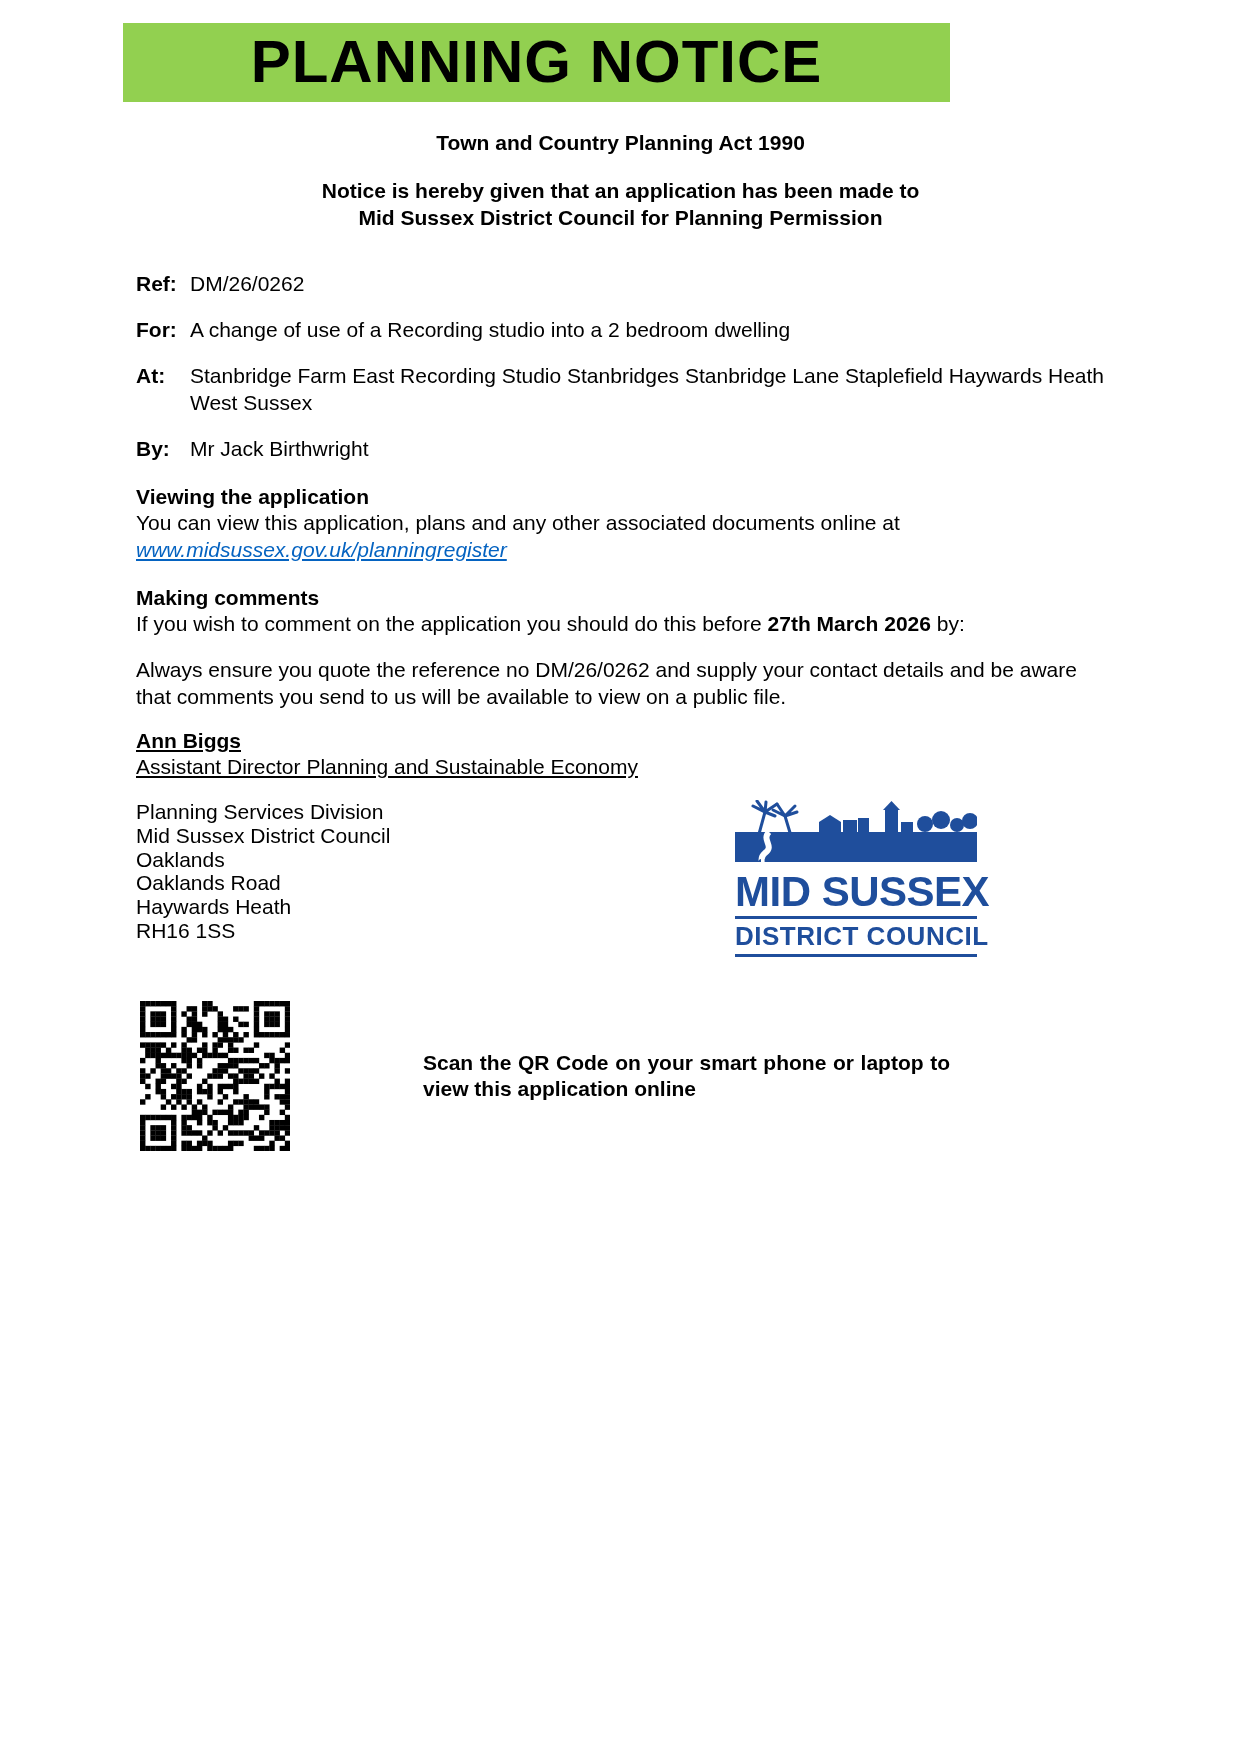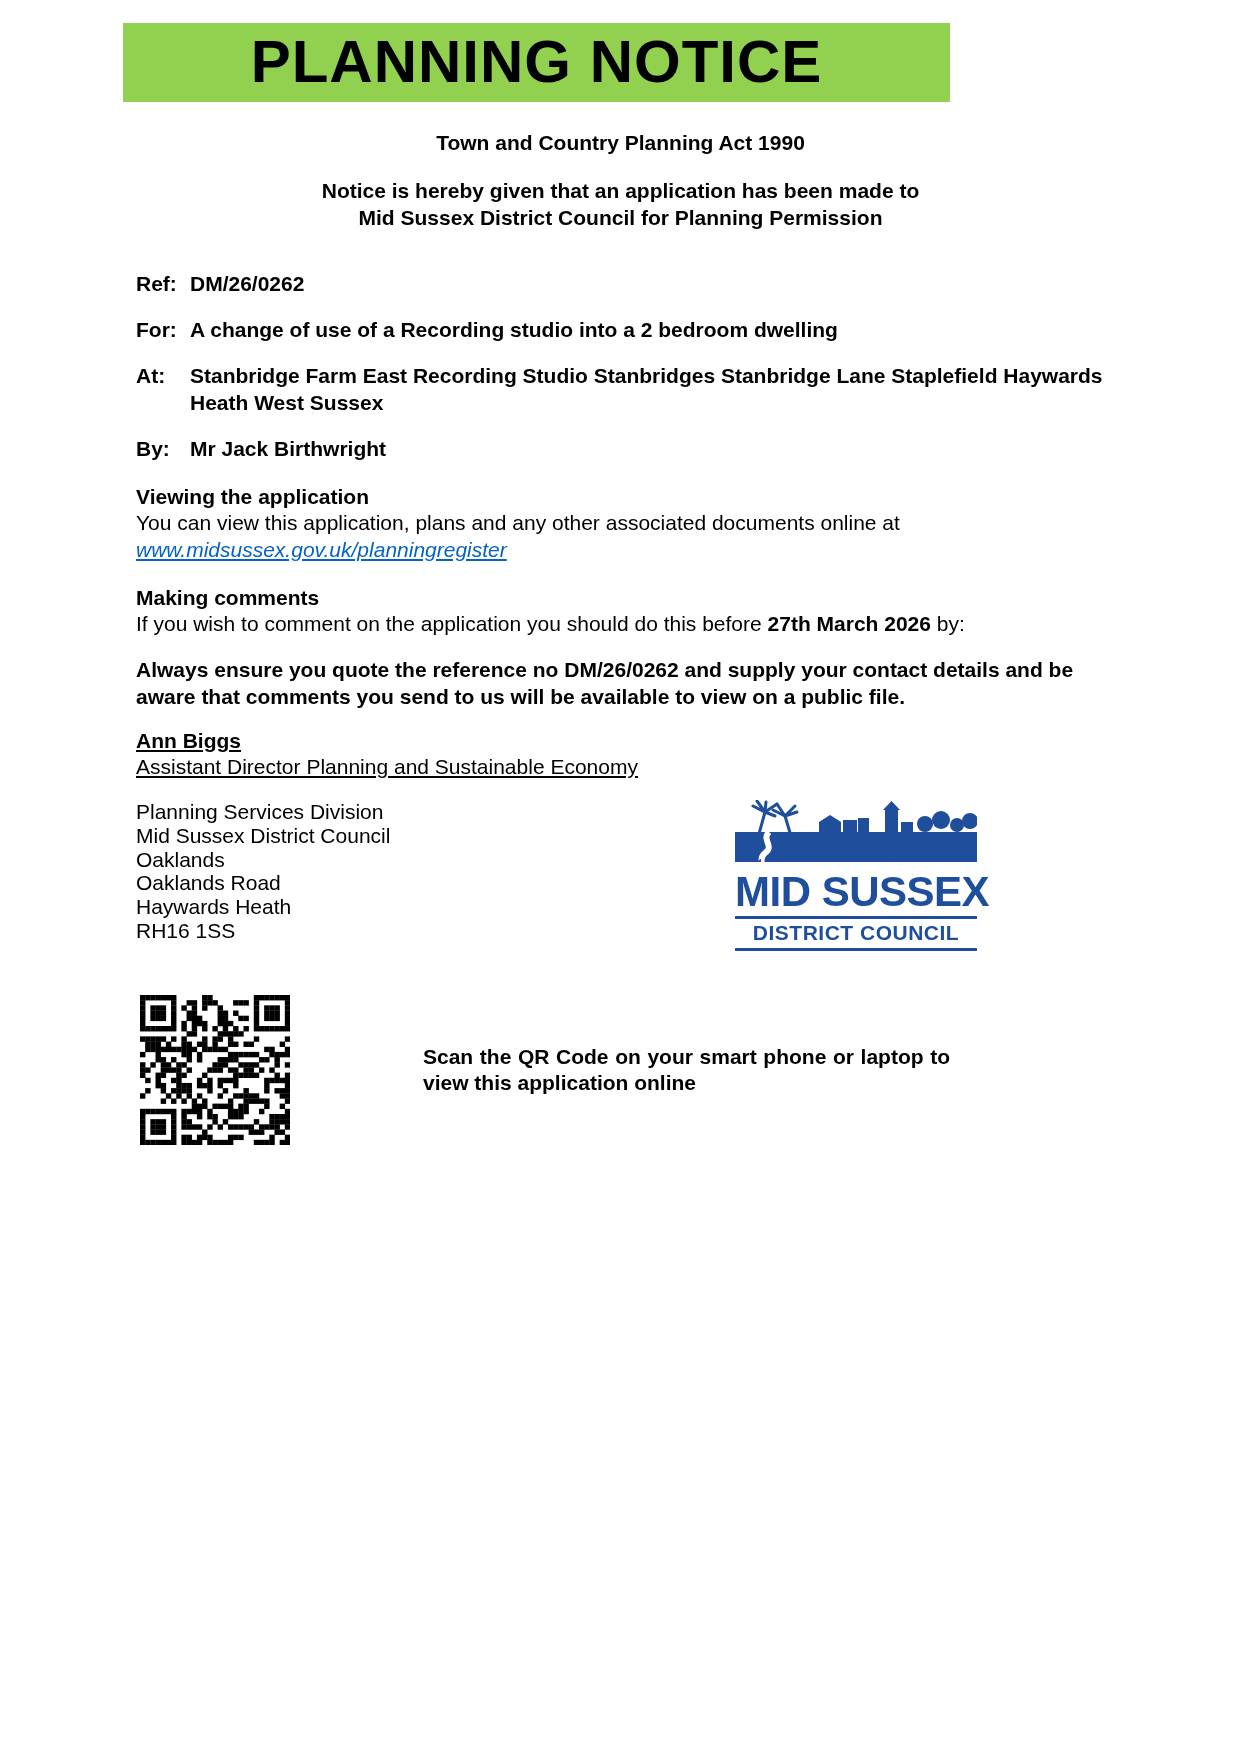--- a/index.html
+++ b/index.html
@@ -24,45 +24,45 @@
     line-height:1.15; color:#000;
   }
 
   .centered { text-align:center; font-weight:bold; }
   .act-line { margin-top:28px; }
   .notice-block { margin-top:22px; }
 
   .details { margin-top:40px; }
   .detail-row { display:grid; grid-template-columns:54px 915px; margin-bottom:20px; font-weight:bold; }
   .detail-label { font-weight:bold; }
-  .detail-value { font-weight:bold; }
+  .detail-value { font-weight:normal; }
 
   .section { margin-top:22px; }
   .section-heading { font-weight:bold; }
 
   a.doc-link { color:#0563C1; text-decoration:underline; cursor:pointer;font-style:italic; }
 
   .bullets { margin:20px 0 0 0; padding-left:68px; list-style:disc outside; }
   .bullets li { padding-left:0; }
 
-  .note { margin-top:20px;font-weight:bold; }
+  .note { margin-top:20px; }
 
   .signature { margin-top:18px;text-decoration:underline; }
   .sig-name { font-weight:bold; }
 
   .footer-row { display:flex; justify-content:space-between; align-items:flex-start; margin-top:20px; }
   .address-block { line-height:1.13; }
 
   .council-logo { width:242px; margin-right:128px; text-align:center; }
   .logo-name {
     color:#1F4E9C; font-weight:bold; font-size:42px; letter-spacing:-0.5px;
     line-height:1.0; margin-top:2px; white-space:nowrap;
   }
   .logo-sub {
-    color:#1F4E9C; font-weight:bold; font-size:21px; letter-spacing:0.5px;
+    color:#1F4E9C; font-weight:bold; font-size:26px; letter-spacing:0.5px;
     border-top:3px solid #1F4E9C; border-bottom:3px solid #1F4E9C;
     padding:1px 0 2px 0; margin-top:3px; white-space:nowrap;
   }
 
   .qr-row { display:flex; align-items:center; margin-top:44px; }
   .qr-box { width:150px; height:150px; margin-left:4px; flex:0 0 auto; }
   .qr-box svg { display:block; width:150px; height:150px; }
   .qr-caption {
     width:527px; margin-left:133px;
     font-weight:bold; text-align:justify;

